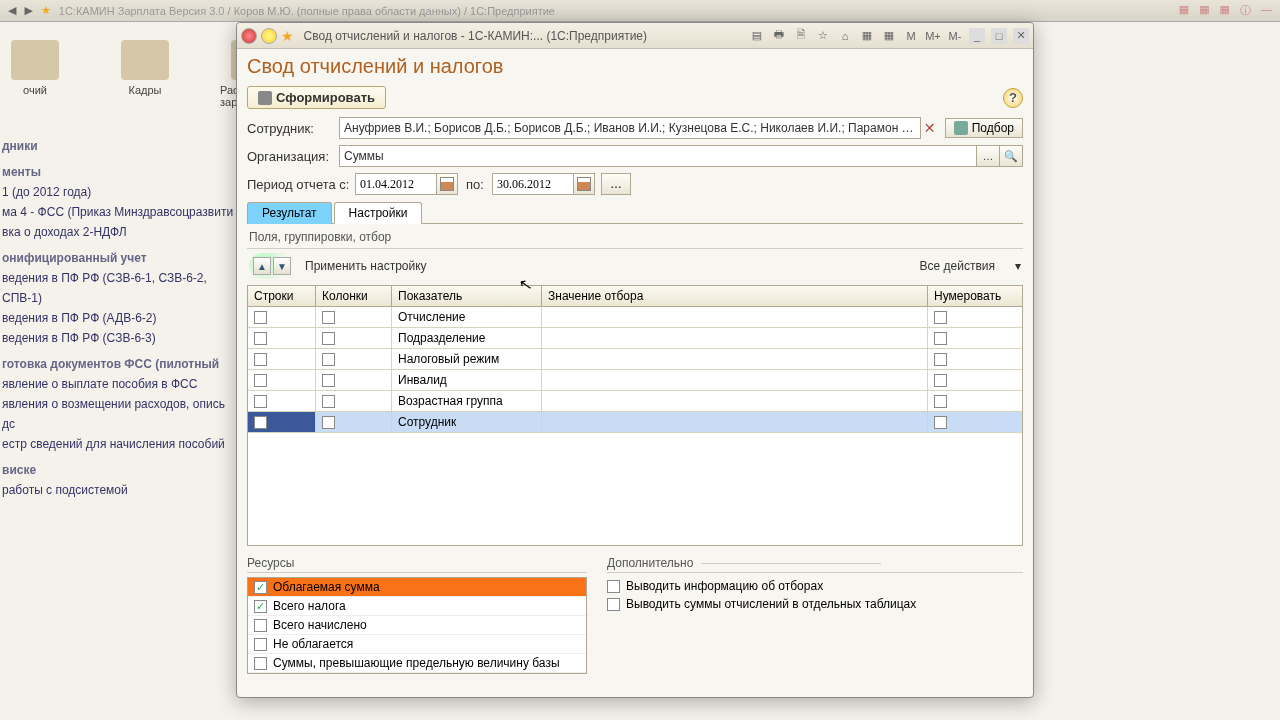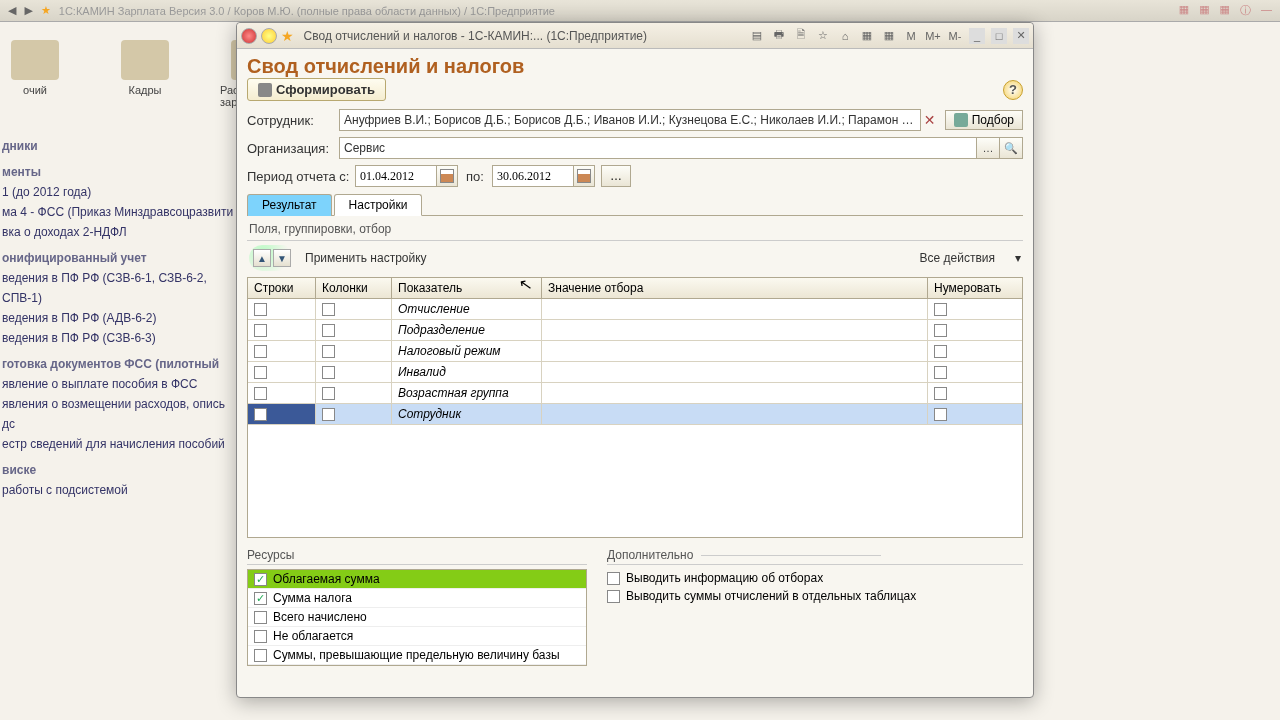--- a/index.html
+++ b/index.html
@@ -26,21 +26,21 @@
 .titlebar .circle { width: 16px; height: 16px; border-radius: 50%; border: 1px solid #aaa; }
 .titlebar .c-red { background: radial-gradient(#f88, #c33); }
 .titlebar .c-yel { background: radial-gradient(#ff8, #fc3); }
 .titlebar .c-star { color: #f5a623; font-size: 14px; }
 .titlebar .wtitle { flex: 1; font-size: 12px; color: #555; padding-left: 6px; overflow: hidden; white-space: nowrap; }
 .titlebar .ticons { display: flex; gap: 6px; }
 .titlebar .ticons span { width: 16px; height: 16px; display: inline-flex; align-items: center; justify-content: center; font-size: 11px; color: #666; border: 1px solid transparent; }
 .titlebar .winbtn { width: 18px; height: 16px; background: #ddd; border: 1px solid #999; font-size: 10px; display: inline-flex; align-items: center; justify-content: center; }
 
 .content { padding: 6px 10px 10px 10px; }
-.page-title { font-size: 20px; color: #b06020; font-weight: bold; }
+.page-title { font-size: 20px; color: #b06020; font-weight: normal; margin-bottom: 8px; }
 
 .toolbar-row { display: flex; align-items: center; margin-bottom: 8px; }
 .btn-form { background: linear-gradient(#fefcf0, #f5edd0); border: 1px solid #b8a870; border-radius: 3px; padding: 3px 10px; font-size: 13px; font-weight: bold; color: #333; display: flex; align-items: center; gap: 4px; }
 .btn-form .ico { width: 14px; height: 14px; background: #888; border-radius: 2px; }
 .help-ico { width: 20px; height: 20px; border-radius: 50%; background: radial-gradient(#fff, #f5d060); border: 1px solid #c8a030; display: flex; align-items: center; justify-content: center; color: #555; font-weight: bold; margin-left: auto; font-size: 13px; }
 
 .form-row { display: flex; align-items: center; margin-bottom: 6px; font-size: 13px; color: #333; }
 .form-label { width: 92px; }
 .form-input { flex: 1; height: 22px; border: 1px solid #b0a890; background: #fff; padding: 0 4px; font-size: 12px; display: flex; align-items: center; overflow: hidden; white-space: nowrap; }
 .input-btn { width: 24px; height: 22px; border: 1px solid #b0a890; background: linear-gradient(#fdfdf8, #eae5d5); margin-left: -1px; display: flex; align-items: center; justify-content: center; font-size: 11px; color: #444; }
@@ -67,33 +67,33 @@
 
 .cursor { position: absolute; left: 282px; top: 252px; font-size: 16px; z-index: 50; pointer-events: none; color: #000; transform: rotate(-10deg); }
 
 .grid { border: 1px solid #b0a890; font-size: 12px; margin-top: 2px; }
 .grid-head { display: flex; background: linear-gradient(#fbf9f0, #ece6d4); border-bottom: 1px solid #b0a890; }
 .gh { padding: 3px 6px; border-right: 1px solid #b0a890; }
 .gh1 { width: 68px; } .gh2 { width: 76px; } .gh3 { width: 150px; } .gh4 { flex: 1; } .gh5 { width: 94px; border-right: none; }
 .grid-row { display: flex; border-bottom: 1px solid #d8d2c0; background: #fff; height: 21px; align-items: center; }
 .grid-row.sel { background: #c8dcf5; }
 .grid-row.sel .gc1 { background: #3b5998; }
-.gc { padding: 2px 6px; border-right: 1px solid #d8d2c0; height: 100%; display: flex; align-items: center; font-style: italic; }
+.gc { padding: 2px 6px; border-right: 1px solid #d8d2c0; height: 100%; display: flex; align-items: center; }
 .gc1 { width: 68px; } .gc2 { width: 76px; } .gc3 { width: 150px; } .gc4 { flex: 1; } .gc5 { width: 94px; border-right: none; }
 .chk { width: 13px; height: 13px; border: 1px solid #888; background: #fff; display: inline-block; }
 .chk.on::after { content: "✓"; font-size: 11px; color: #2a5; display: block; line-height: 11px; text-align: center; }
 .grid-empty { height: 112px; background: #fff; }
 
 .bottom-panels { display: flex; gap: 20px; margin-top: 10px; }
 .res-panel { width: 340px; }
 .panel-title { font-size: 12px; color: #555; border-bottom: 1px solid #ccc; padding-bottom: 2px; margin-bottom: 4px; }
 .panel-title.long::after { content: ""; display: inline-block; border-bottom: 1px solid #ccc; width: 180px; vertical-align: middle; margin-left: 8px; }
 .res-list { border: 1px solid #b0a890; background: #fff; }
 .res-item { display: flex; align-items: center; gap: 6px; padding: 2px 6px; font-size: 12px; border-bottom: 1px solid #eee; }
-.res-item.sel { background: #84cc16; }
+.res-item.sel { background: #f97316; }
 .add-panel { flex: 1; }
 .add-item { display: flex; align-items: center; gap: 6px; font-size: 12px; padding: 2px 0; }
 
 </style>
 </head>
 <body>
 
 <div class="desktop-bg">
   <div class="top-bar">
     <span>◀</span>
@@ -185,21 +185,21 @@
       <div class="clear-x">✕</div>
       <button class="podvor-btn">
         <span class="pico"></span>
         <span>Подбор</span>
       </button>
     </div>
 
     <div class="form-row">
       <div class="form-label">Организация:</div>
       <div class="form-input">
-          <span>Сервис</span>
+          <span>Суммы</span>
         </div>
       <div class="input-btn">…</div>
       <div class="input-btn">🔍</div>
     </div>
 
     <div class="form-row">
       <div class="form-label" style="width:108px">Период отчета с:</div>
       <input class="date-input" value="01.04.2012" style="">
       <div class="cal-btn"></div>
       <div style="margin:0 8px">по:</div>
@@ -322,21 +322,21 @@
     <div class="bottom-panels">
       <div class="res-panel">
         <div class="panel-title">Ресурсы</div>
         <div class="res-list" id="res-list">
             <div class="res-item sel">
               <span class="chk on"></span>
               <span>Облагаемая сумма</span>
             </div>
             <div class="res-item">
               <span class="chk on"></span>
-              <span>Сумма налога</span>
+              <span>Всего налога</span>
             </div>
             <div class="res-item">
               <span class="chk"></span>
               <span>Всего начислено</span>
             </div>
             <div class="res-item">
               <span class="chk"></span>
               <span>Не облагается</span>
             </div>
             <div class="res-item">

